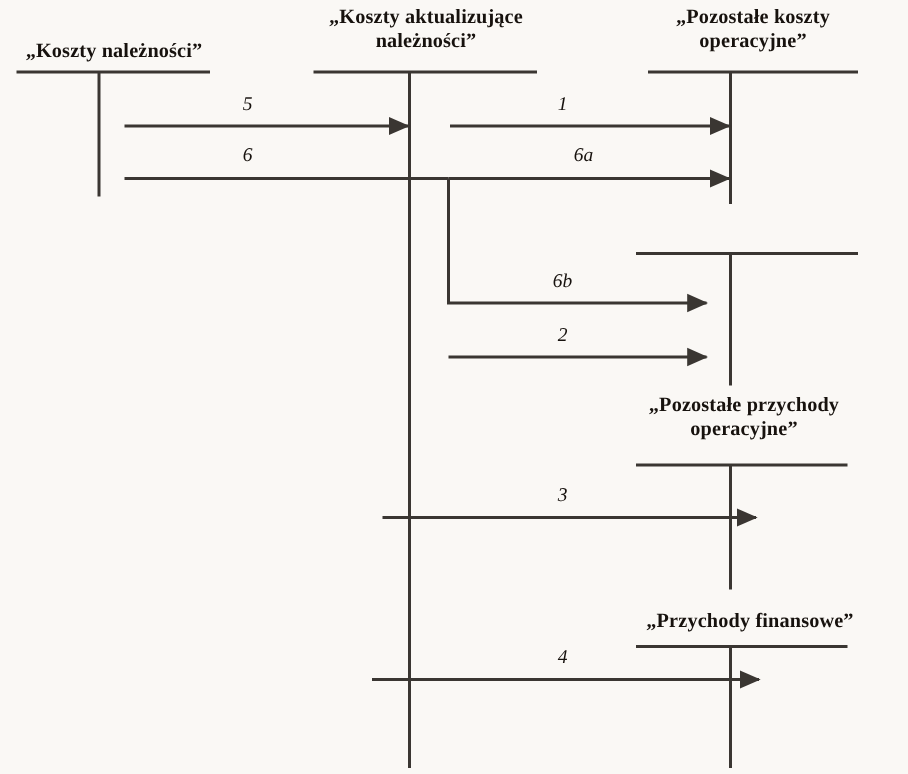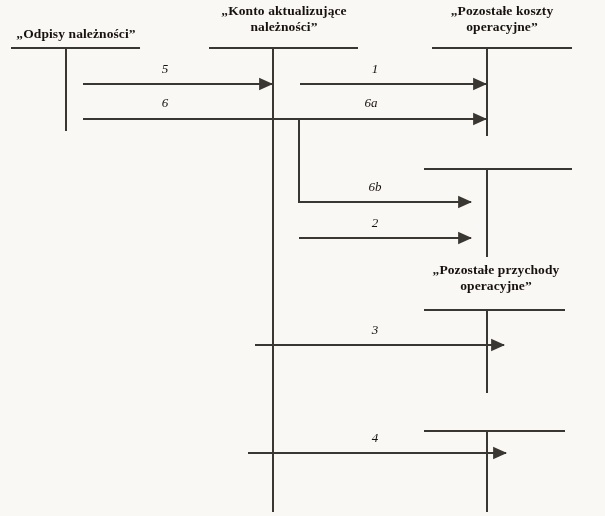--- a/index.html
+++ b/index.html
@@ -93,40 +93,41 @@
       <path d="M 299 119 L 299 202 L 471 202" marker-end="url(#arrowhead)"></path>
 
       <line x1="299" y1="238" x2="471" y2="238" marker-end="url(#arrowhead)"></line>
 
       <line x1="255" y1="345" x2="504" y2="345" marker-end="url(#arrowhead)"></line>
 
       <line x1="248" y1="453" x2="506" y2="453" marker-end="url(#arrowhead)"></line>
     </g>
   </svg>
 
-  <div class="acct-title" style="left:0px; top:26px; width:152px;">„Odpisy należności”</div>
+  <div class="acct-title" style="left:0px; top:26px; width:152px;">„Koszty należności”</div>
 
-  <div class="acct-title" style="left:198px; top:3px; width:172px;">„Konto aktualizujące
+  <div class="acct-title" style="left:198px; top:3px; width:172px;">„Koszty aktualizujące
 należności”</div>
 
   <div class="acct-title" style="left:416px; top:3px; width:172px;">„Pozostałe koszty
 operacyjne”</div>
 
 
   <div class="acct-title" style="left:408px; top:262px; width:176px;">„Pozostałe przychody
 operacyjne”</div>
 
+  <div class="acct-title" style="left:412px; top:406px; width:176px;">„Przychody finansowe”</div>
 
   <div class="flow-label" style="left:145px; top:62px; width:40px;">5</div>
 
   <div class="flow-label" style="left:355px; top:62px; width:40px;">1</div>
 
   <div class="flow-label" style="left:145px; top:96px; width:40px;">6</div>
 
-  <div class="flow-label" style="left:351px; top:96px; width:40px;">6a</div>
+  <div class="flow-label" style="left:369px; top:96px; width:40px;">6a</div>
 
   <div class="flow-label" style="left:355px; top:180px; width:40px;">6b</div>
 
   <div class="flow-label" style="left:355px; top:216px; width:40px;">2</div>
 
   <div class="flow-label" style="left:355px; top:323px; width:40px;">3</div>
 
   <div class="flow-label" style="left:355px; top:431px; width:40px;">4</div>
 
 </div>

